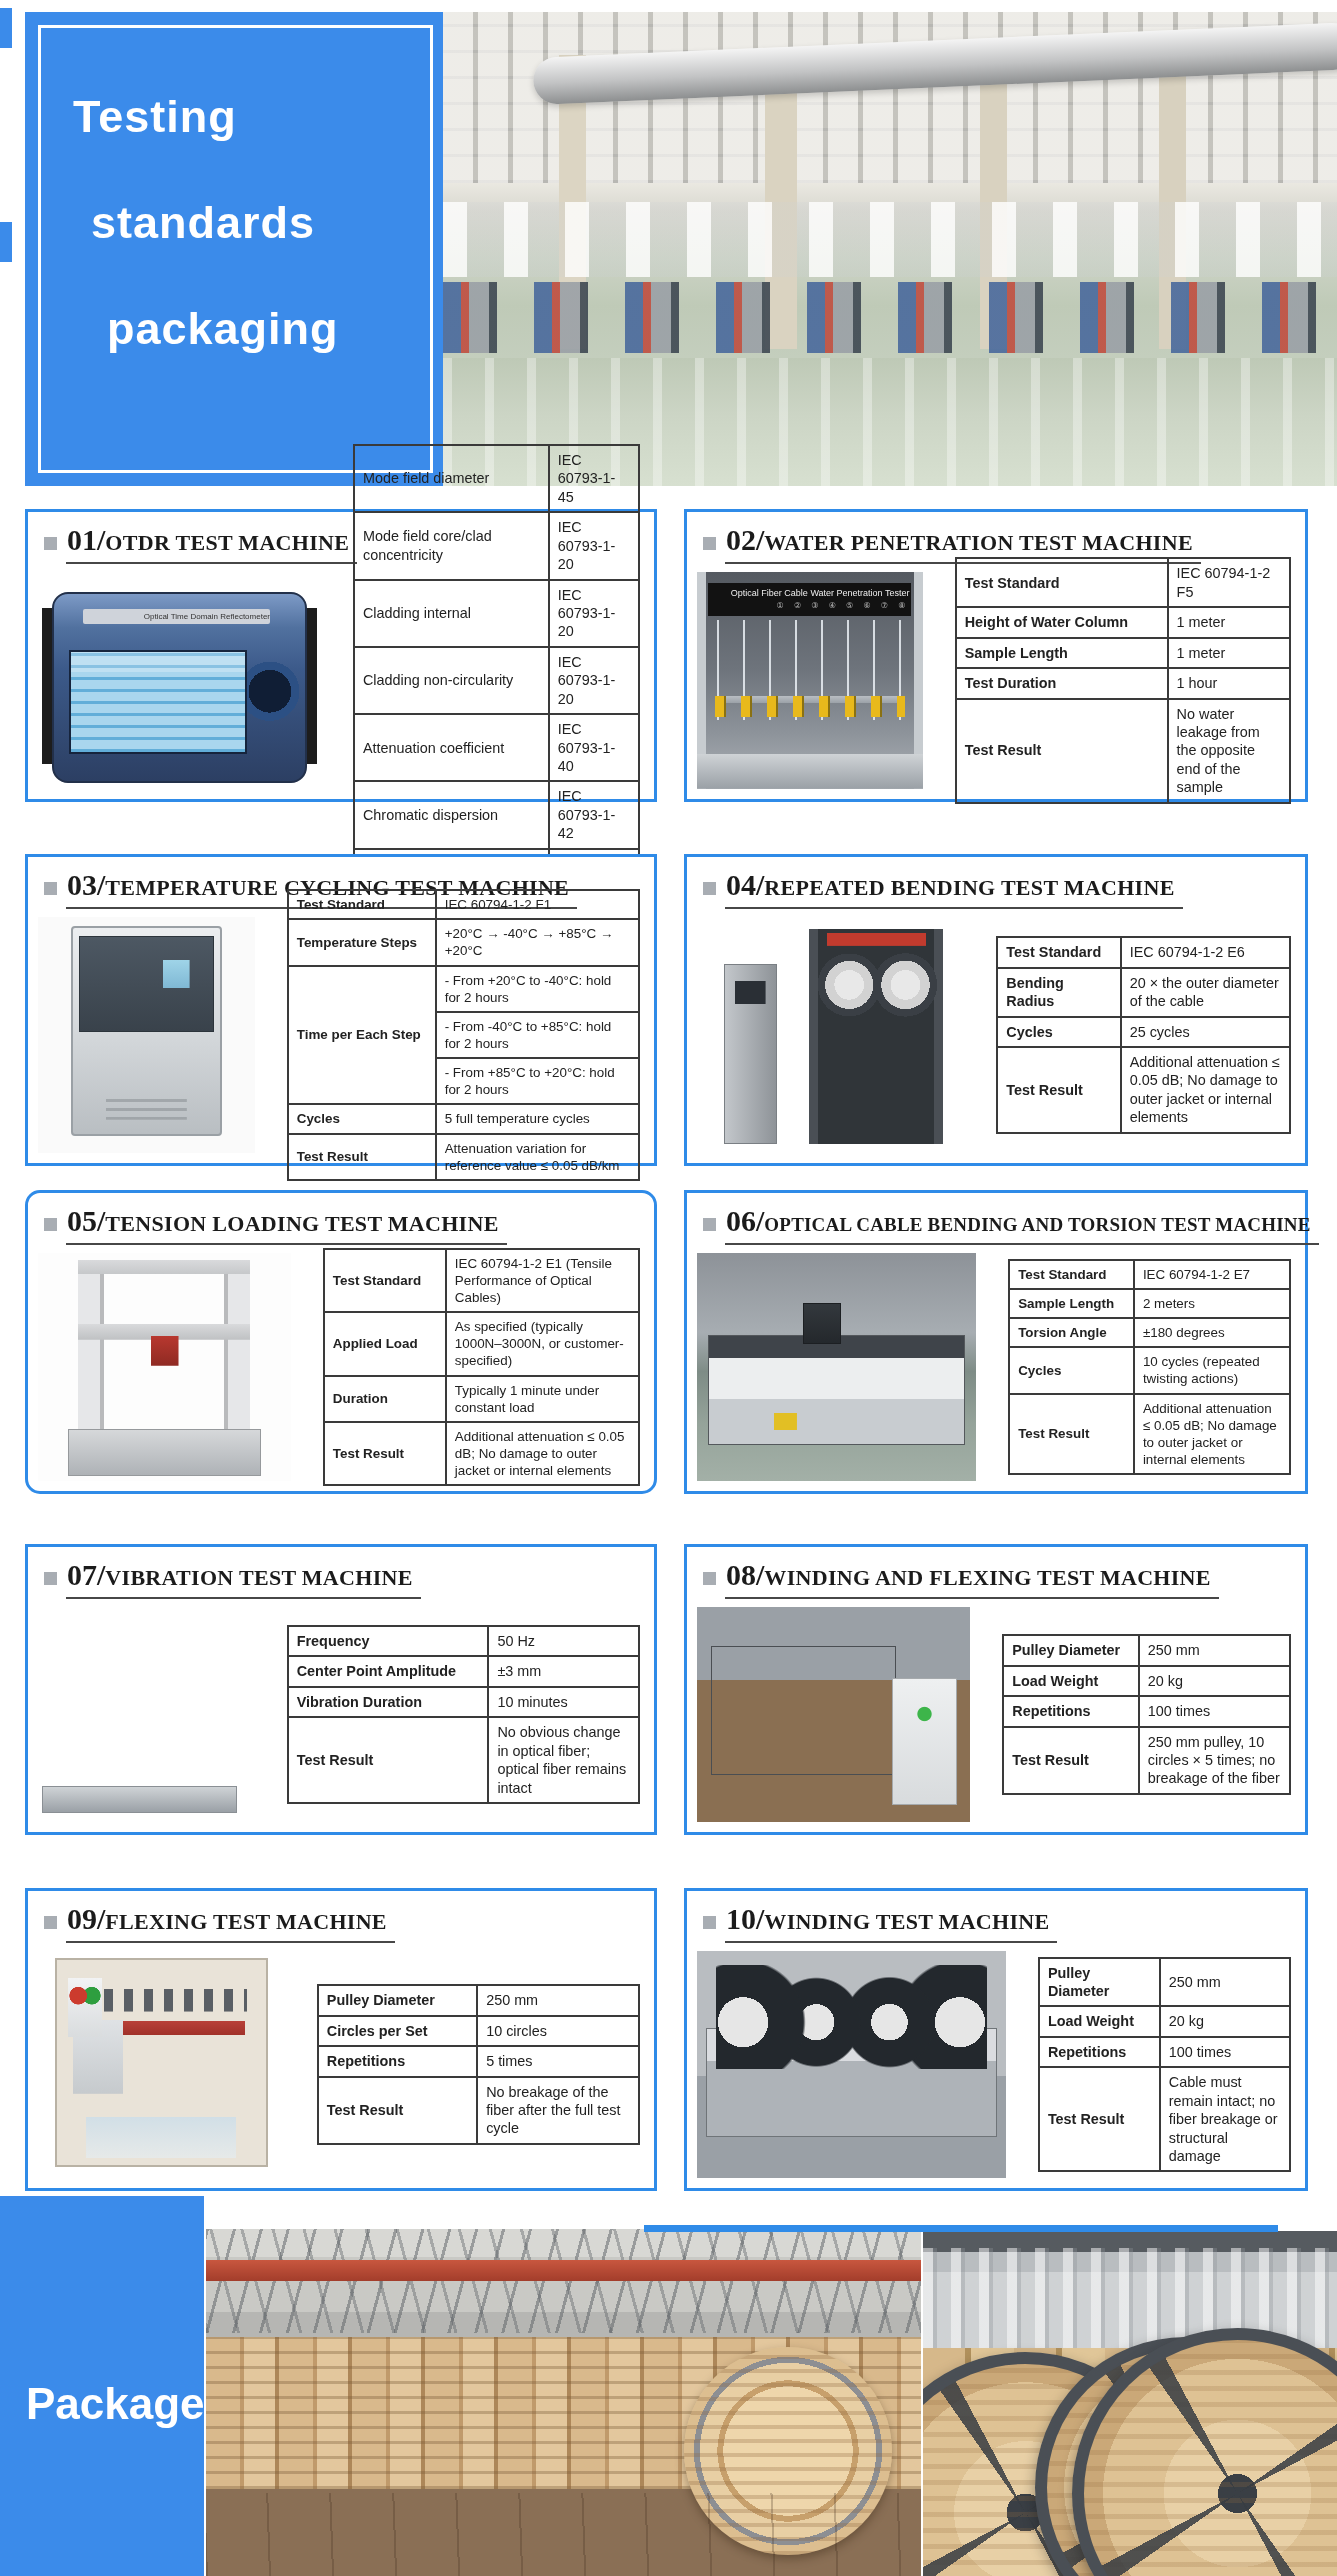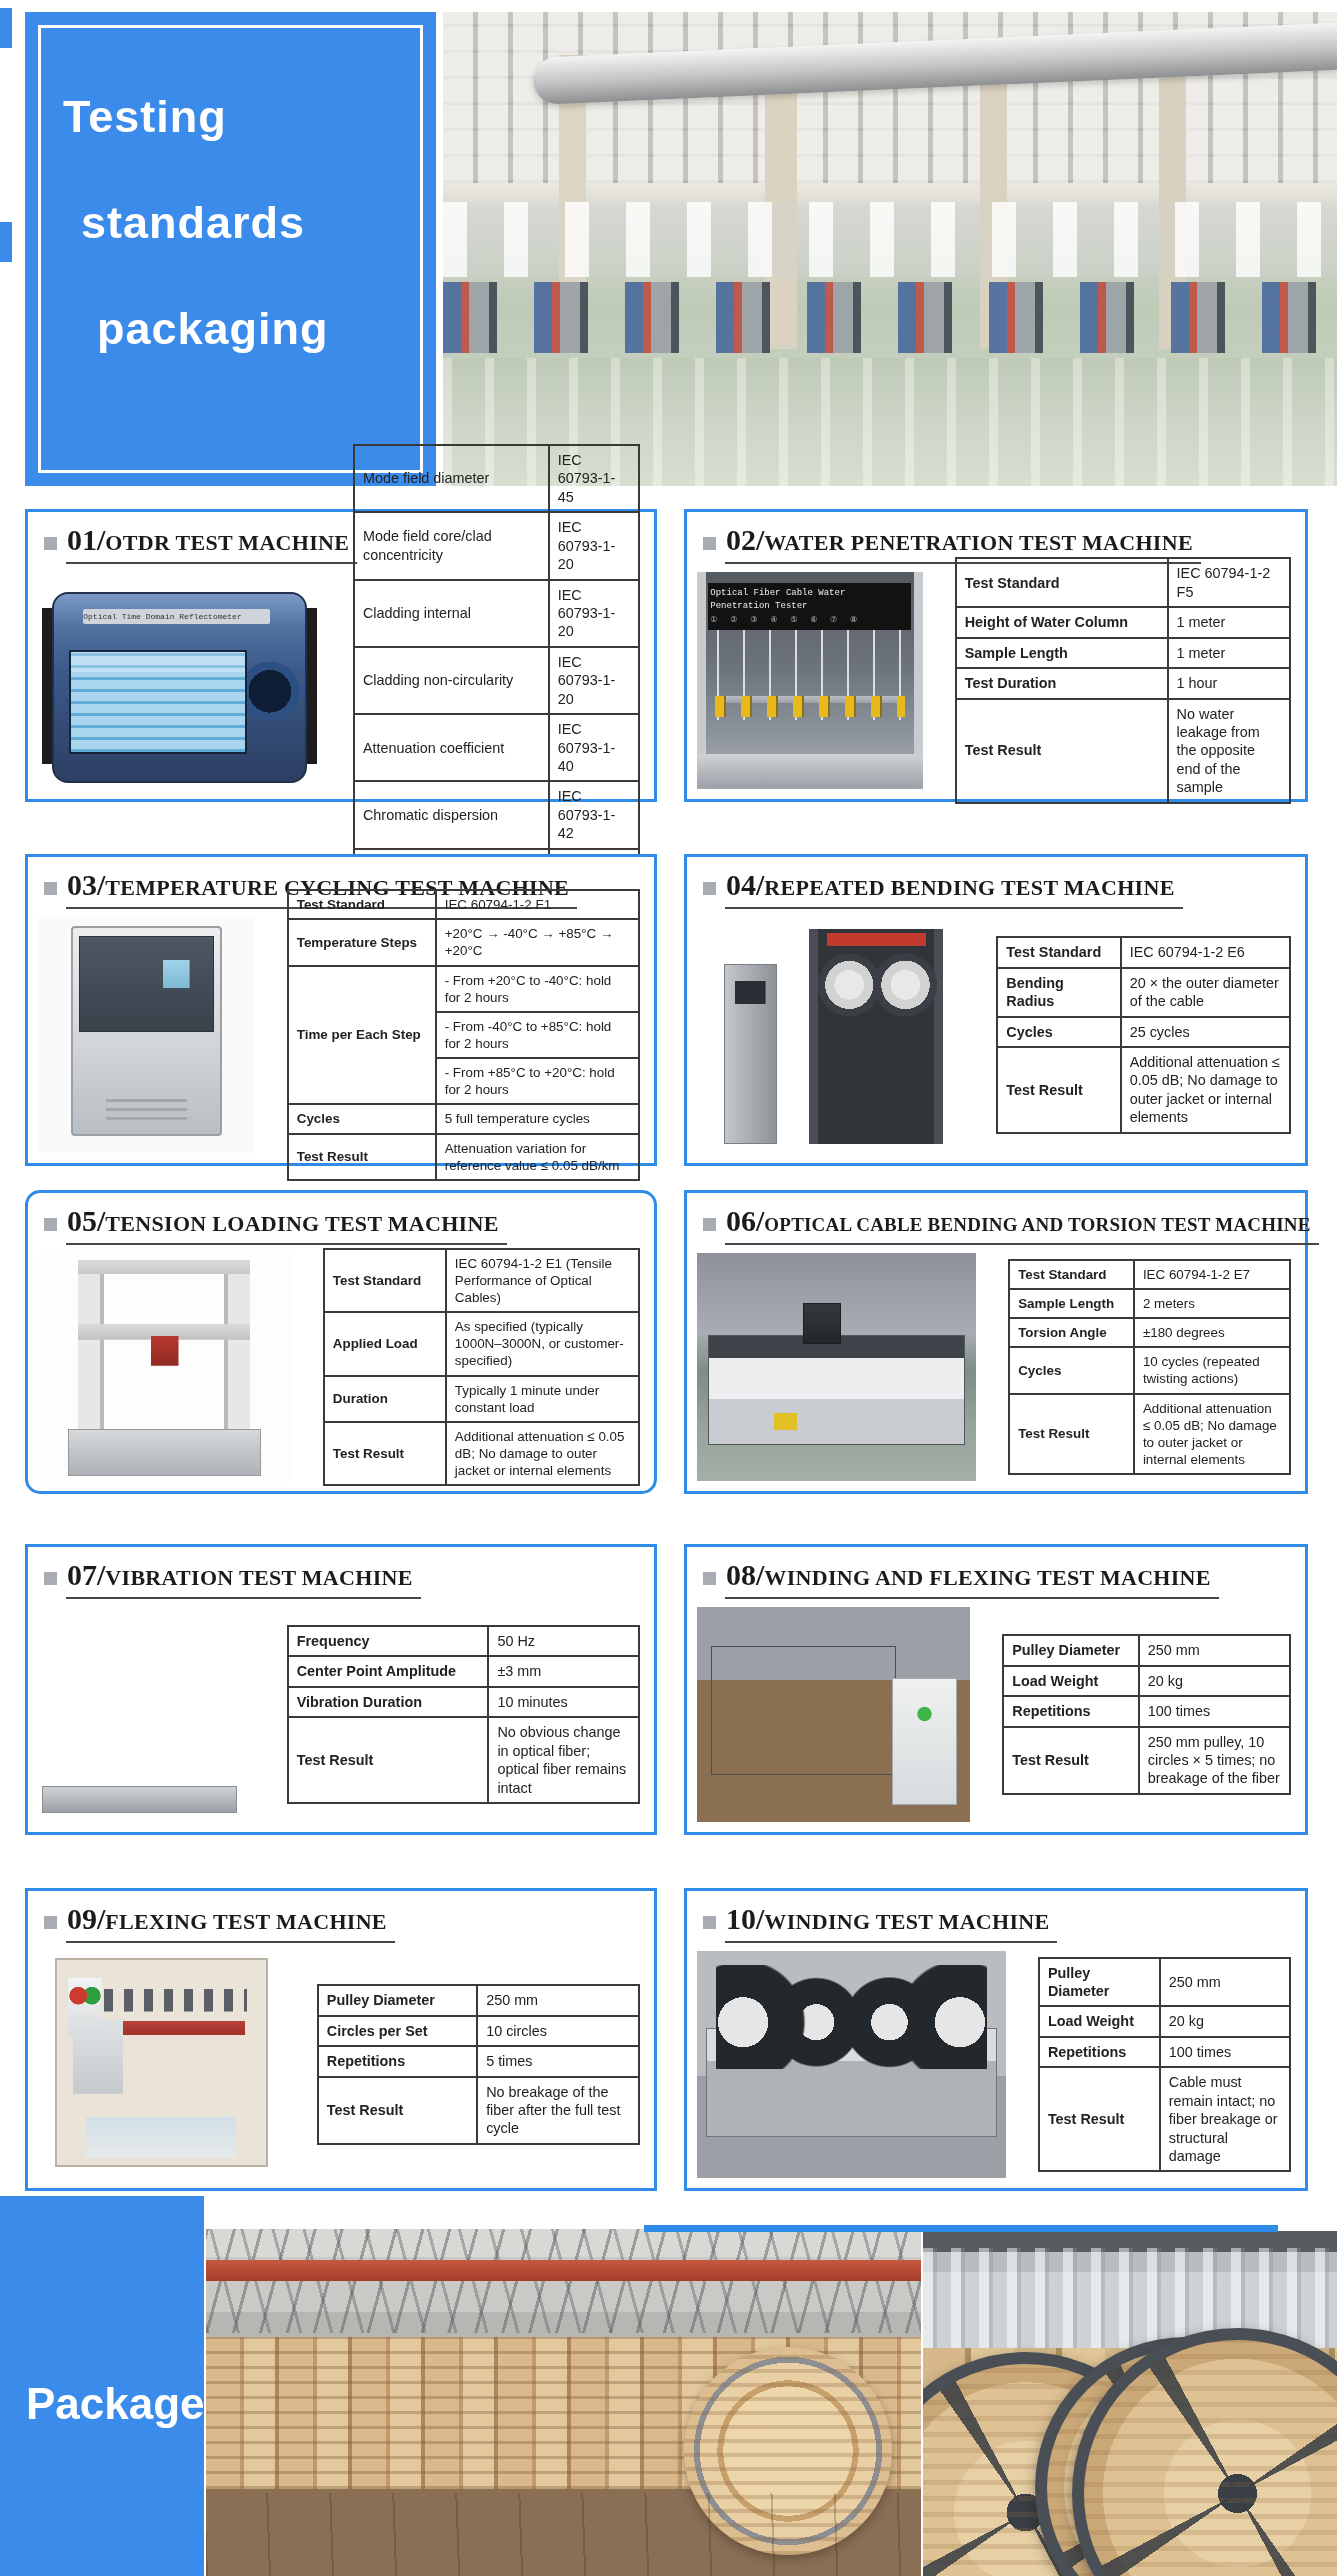--- a/index.html
+++ b/index.html
@@ -2,21 +2,21 @@
 <html><head>
 <meta charset="utf-8">
 <style>
   html,body{margin:0;padding:0;background:#fff;}
   .page{position:relative;width:1338px;height:2576px;background:#fff;overflow:hidden;
         font-family:"Liberation Sans",sans-serif;}
 
   
   .edge-tab{position:absolute;left:0;width:12px;height:40px;background:#3b8bea;}
   .edge-tab.t1{top:8px;} .edge-tab.t2{top:222px;}
-  .hero-box{position:absolute;left:25px;top:12px;width:411px;height:474px;background:#3b8bea;}
+  .hero-box{position:absolute;left:25px;top:12px;width:411px;height:474px;background:#3b8bea;padding-left:10px;}
   .hero-box::after{content:"";position:absolute;inset:13px;border:3px solid #fff;}
   .hero-line{position:relative;color:#fff;font-weight:bold;font-size:45px;letter-spacing:1px;
              line-height:106px;z-index:2;}
   .hero-lines{padding:52px 0 0 38px;}
   .hero-line:nth-child(2){margin-left:18px;}
   .hero-line:nth-child(3){margin-left:34px;}
 
   .hero-photo{position:absolute;left:443px;top:12px;width:895px;height:474px;overflow:hidden;
     background:linear-gradient(180deg,#d4d6d2 0%,#dfddd6 10%,#eceae2 24%,#f0eee7 34%,#d9d8d0 42%,
                #ccd3c5 52%,#bfcab7 62%,#c6d0c0 78%,#cfd8c9 90%,#d5ddce 100%);}
@@ -55,21 +55,21 @@
   .tblwrap{flex:1;display:flex;align-items:center;min-width:0;padding-left:20px;}
   table.spec{width:100%;border-collapse:collapse;font-size:14.4px;color:#222;table-layout:fixed;}
   .spec td{border:2px solid #3a3a3a;padding:5px 8px;line-height:1.28;vertical-align:middle;
            word-wrap:break-word;}
   .spec td.lab{font-weight:bold;}
   .card.no-bold .spec td.lab{font-weight:400;}
   .spec td.val.multi{padding:0;}
   .spec td.val.multi div{padding:5px 8px;border-top:2px solid #3a3a3a;}
   .spec td.val.multi div:first-child{border-top:none;}
 
-  .photo-label{position:absolute;z-index:3;text-align:left;font-family:Liberation Mono, monospace;}
+  .photo-label{position:absolute;z-index:3;text-align:right;font-family:Liberation Sans, sans-serif;}
   .m-otdr .photo-label{top:17%;left:16%;right:18%;background:#cfd3da;color:#333;font-size:8px;
     padding:3px 0;border-radius:2px;}
   .m-water .photo-label{top:5%;left:5%;right:5%;background:#121212;color:#eee;font-size:9px;
     padding:4px 2px;line-height:1.5;}
   .photo-sublabel{display:block;font-size:8px;color:#bbb;letter-spacing:4px;}
 
   
   .m-otdr{background:
      linear-gradient(90deg,transparent 0 1.5%,#1d1d1d 1.5% 6%,transparent 6% 94%,#1d1d1d 94% 98.5%,transparent 98.5%) 50% 60%/100% 72% no-repeat,#fff;}
   .m-otdr::before{content:"";position:absolute;left:5%;right:5%;top:9%;bottom:3%;border-radius:16px;

